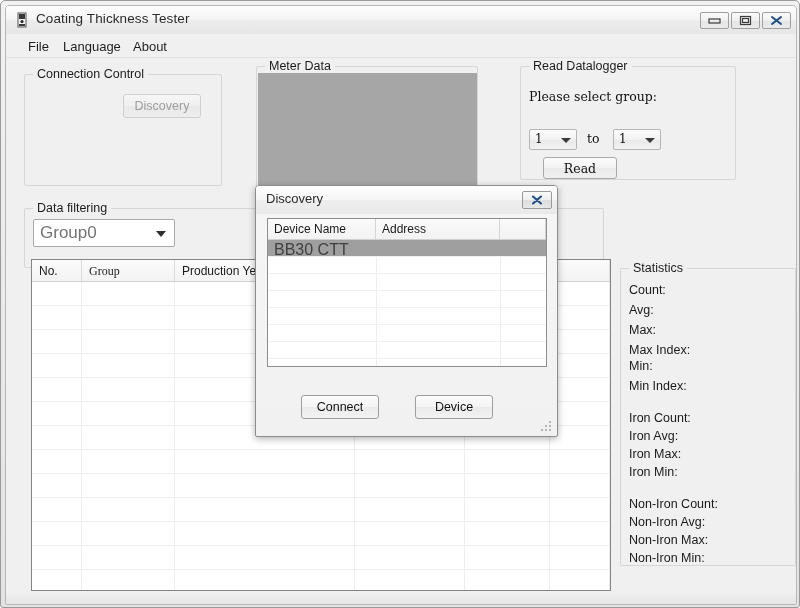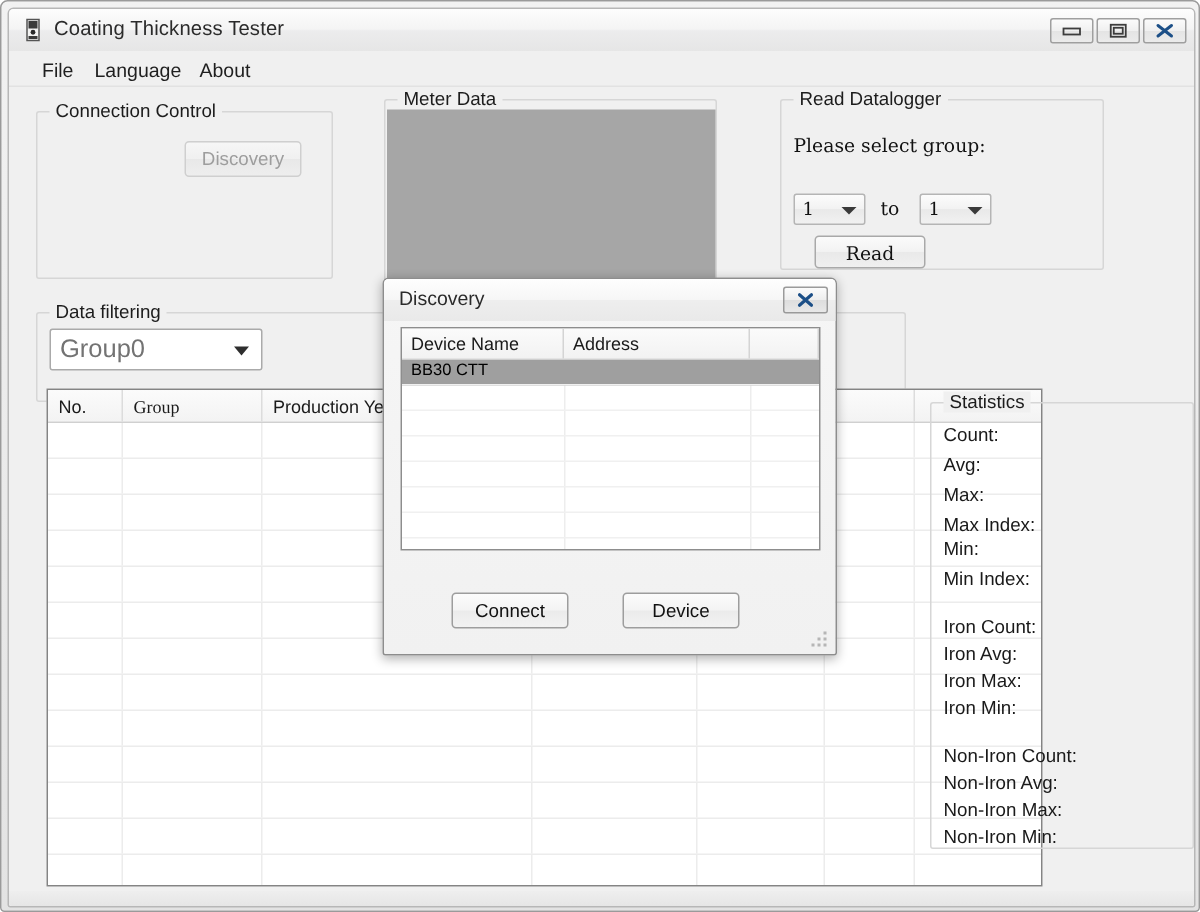--- a/index.html
+++ b/index.html
@@ -183,21 +183,21 @@
     position: absolute; right: 8px; top: 11px;
     width: 0; height: 0;
     border-left: 5px solid transparent;
     border-right: 5px solid transparent;
     border-top: 6px solid #2e2e2e;
   }
 
   
   #data-table {
     position: absolute; left: 25px; top: 253px;
-    width: 664px; height: 332px;
+    width: 580px; height: 332px;
     background: #ffffff;
     border: 1px solid #848484;
     overflow: hidden;
   }
   #table-header {
     position: relative;
     height: 22px;
     background: linear-gradient(180deg,#fbfbfb 0%,#f3f3f3 100%);
     border-bottom: 1px solid #d0d0d0;
   }
@@ -276,21 +276,21 @@
   .dl-th {
     position: absolute; top: 0; height: 20px;
     border-right: 1px solid #d4d4d4;
     font-size: 12px; color: #1a1a1a;
     padding: 3px 0 0 6px;
     white-space: nowrap;
     cursor: default;
   }
   .dl-cell {
     position: absolute; top: 0; height: 32px;
-    font-size: 11px; color: #000000;
+    font-size: 16px; color: #404040;
     padding: 1px 0 0 6px;
     white-space: nowrap;
   }
   .dl-empty-row {
     position: absolute; height: 17px; left: 0; width: 278px;
     border-bottom: 1px solid #f0f0f0;
   }
   .dl-col-div {
     position: absolute; top: 21px; width: 1px; height: 127px;
     background: #ededed;

